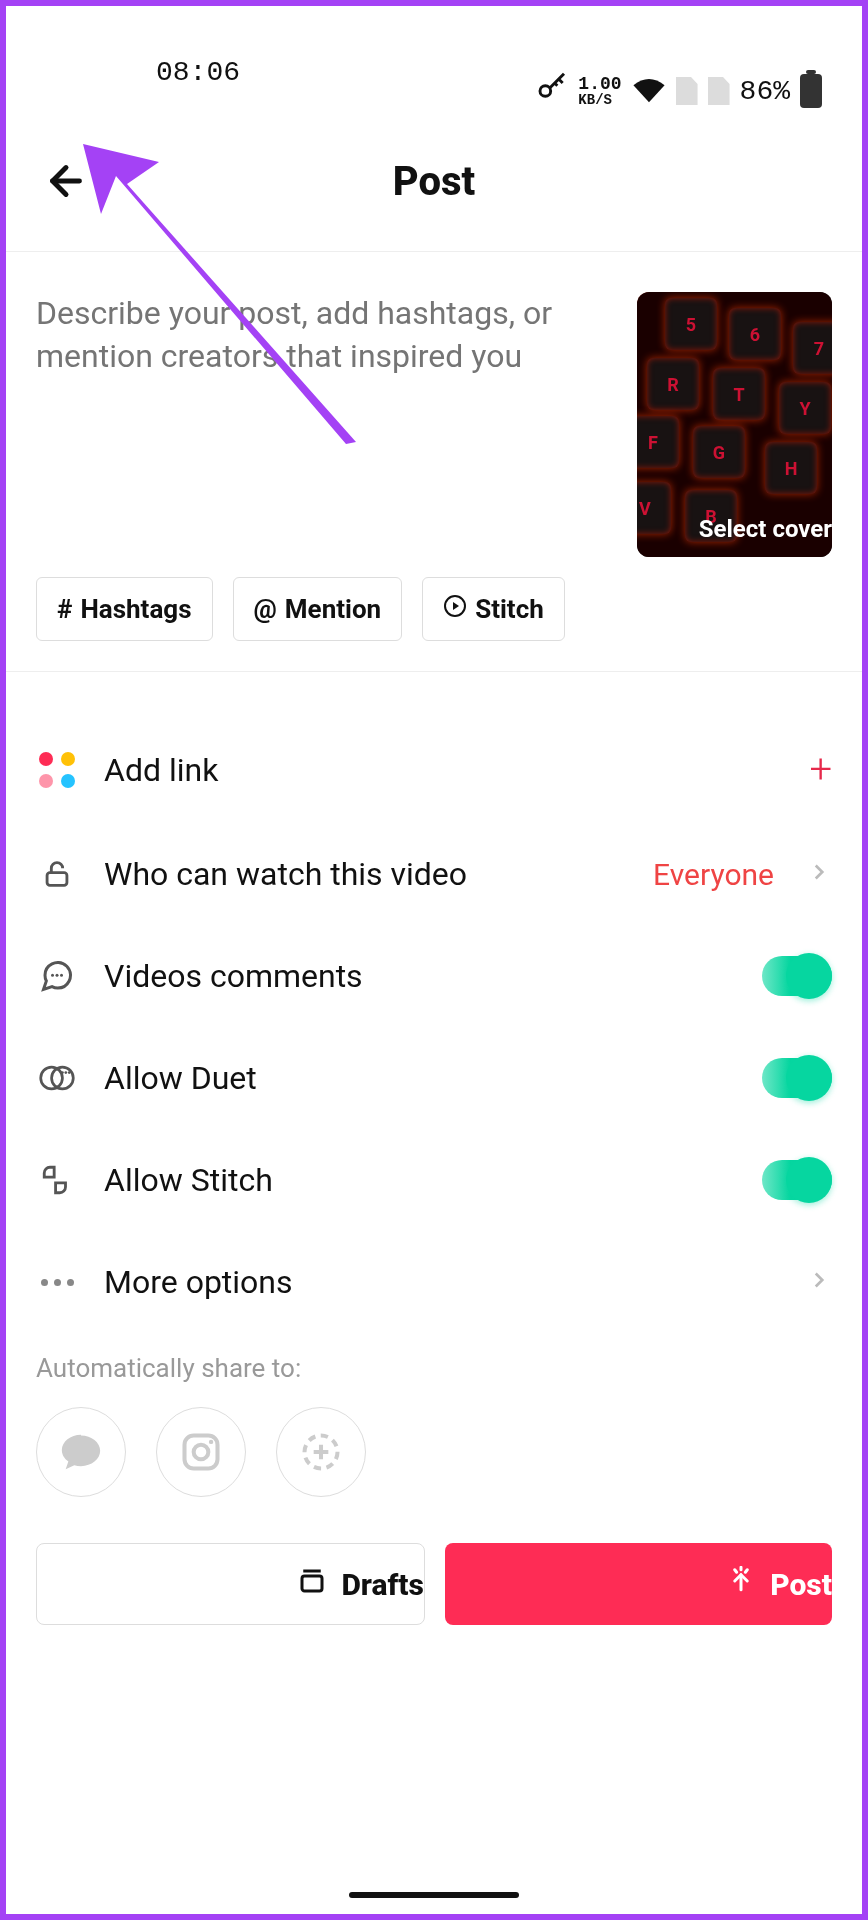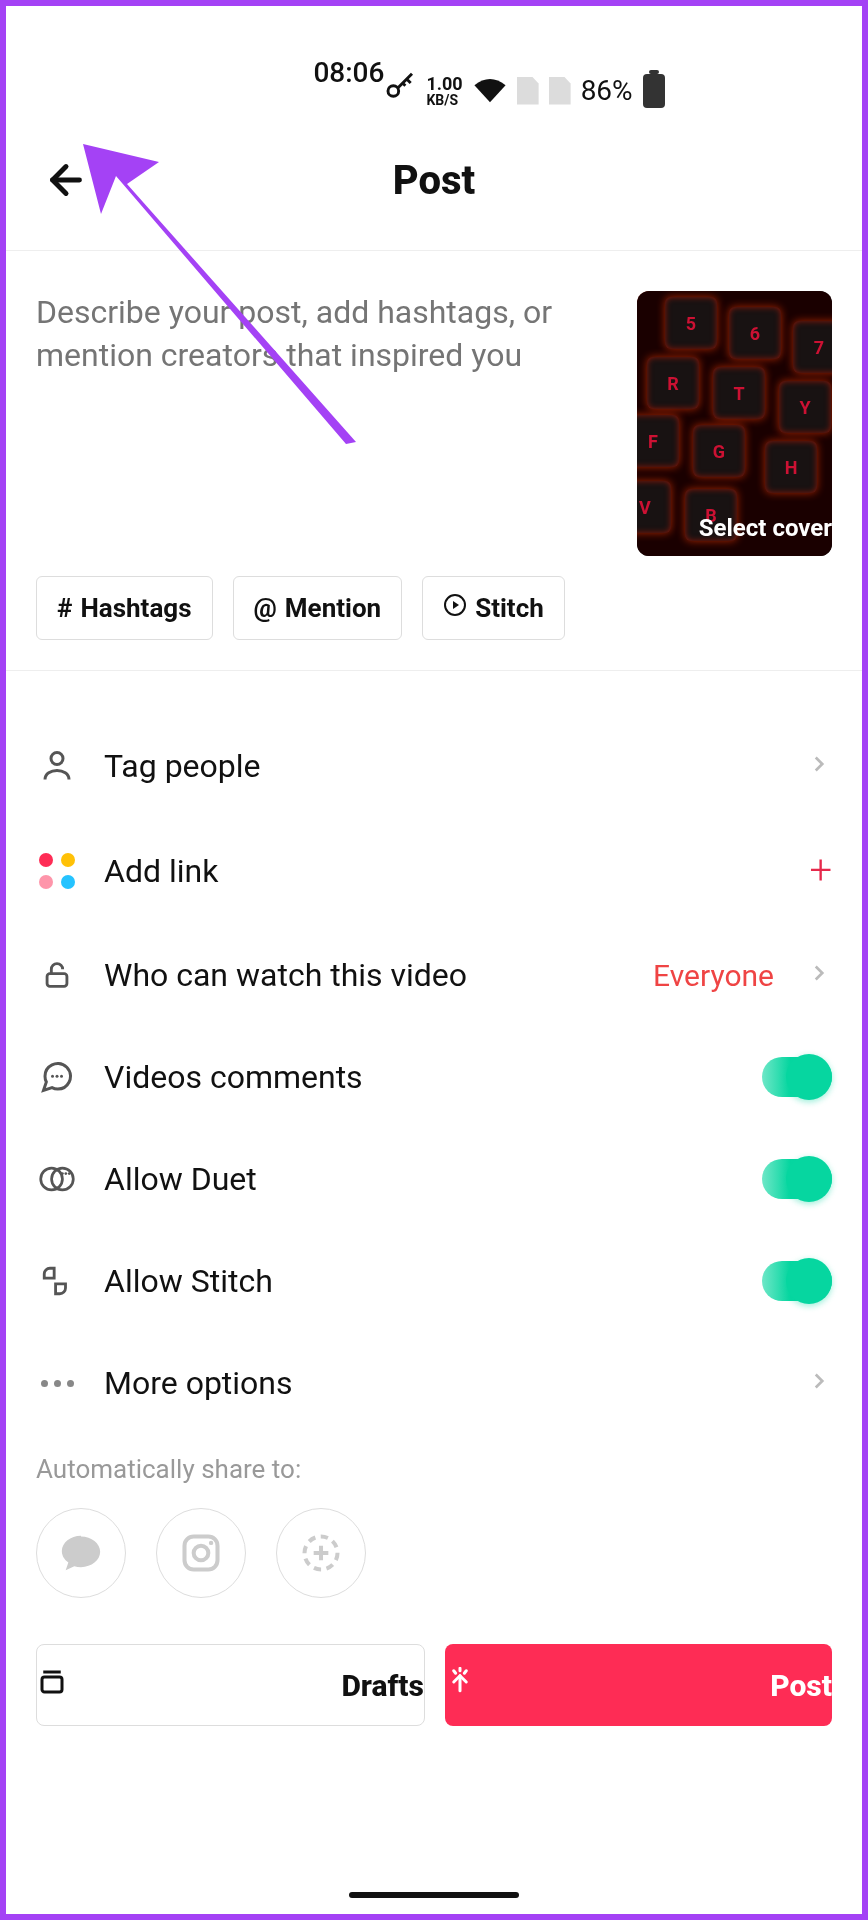--- a/index.html
+++ b/index.html
@@ -7,25 +7,26 @@
     font-family: -apple-system, BlinkMacSystemFont, 'Segoe UI', Roboto, Helvetica, Arial, sans-serif;
     background: #fff;
     width: 868px;
     height: 1920px;
     border: 6px solid #a442f5;
     position: relative;
     overflow: hidden;
   }
   .status-bar {
     display: flex;
-    justify-content: center;
+    justify-content: space-between;
     align-items: center;
     padding: 28px 40px 10px 40px;
     font-size: 28px;
     color: #111;
+    font-family: Liberation Mono, monospace;
   }
   .status-left { font-weight: 500; padding-left: 110px; }
   .status-right { display: flex; align-items: center; gap: 10px; margin-top: 37px; }
   .kbs { font-size: 16px; font-weight: 700; line-height: 1; text-align: left; }
   .kbs .num { font-size: 18px; }
   .kbs .unit { font-size: 14px; }
   .sim-icon { width: 22px; height: 28px; background: #dcdcdc; clip-path: polygon(0 0, 70% 0, 100% 25%, 100% 100%, 0 100%); }
   .wifi-icon svg { display: block; }
   .battery-icon { width: 22px; height: 34px; background: #333; border-radius: 4px; position: relative; }
   .battery-icon:before { content:""; position:absolute; top:-4px; left:6px; width:10px; height:4px; background:#333; border-radius:2px; }
@@ -152,21 +153,21 @@
 
   .bottom-buttons {
     display: flex;
     gap: 20px;
     padding: 46px 30px 30px 30px;
   }
   .btn {
     flex: 1;
     height: 82px;
     border-radius: 8px;
-    display:flex; align-items:center; justify-content:space-between;
+    display:flex; align-items:center; justify-content:flex-end;
     font-size: 30px;
     font-weight: 800;
     gap: 14px;
   }
   .btn-drafts { border: 1.5px solid #ddd; color: #111; background:#fff; }
   .btn-post { background: #fe2c55; color: #fff; border: none; }
 
   .home-indicator {
     position: absolute;
     bottom: 16px;
@@ -262,34 +263,20 @@
         </svg>
     </span>
     <span>Stitch</span>
   </div>
 </div>
 
 <div class="divider"></div>
 
 <div class="options">
 
-  <div class="option-row">
-    <span class="option-icon">
-      <svg width="36" height="36" viewBox="0 0 24 24" fill="none" stroke="#555" stroke-width="2">
-          <circle cx="12" cy="7" r="4"></circle>
-          <path d="M4 21c0-4 4-6 8-6s8 2 8 6"></path>
-        </svg>
-    </span>
-    <span class="option-label">Tag people</span>
-    <span class="chevron">
-      <svg width="26" height="26" viewBox="0 0 24 24" fill="none" stroke="#bbb" stroke-width="2.5">
-          <path d="M9 18l6-6-6-6"></path>
-        </svg>
-    </span>
-  </div>
 
   <div class="option-row">
     <span class="option-icon">
       <div class="multi-dots">
           <span class="d1"></span>
           <span class="d2"></span>
           <span class="d3"></span>
           <span class="d4"></span>
         </div>
     </span>

